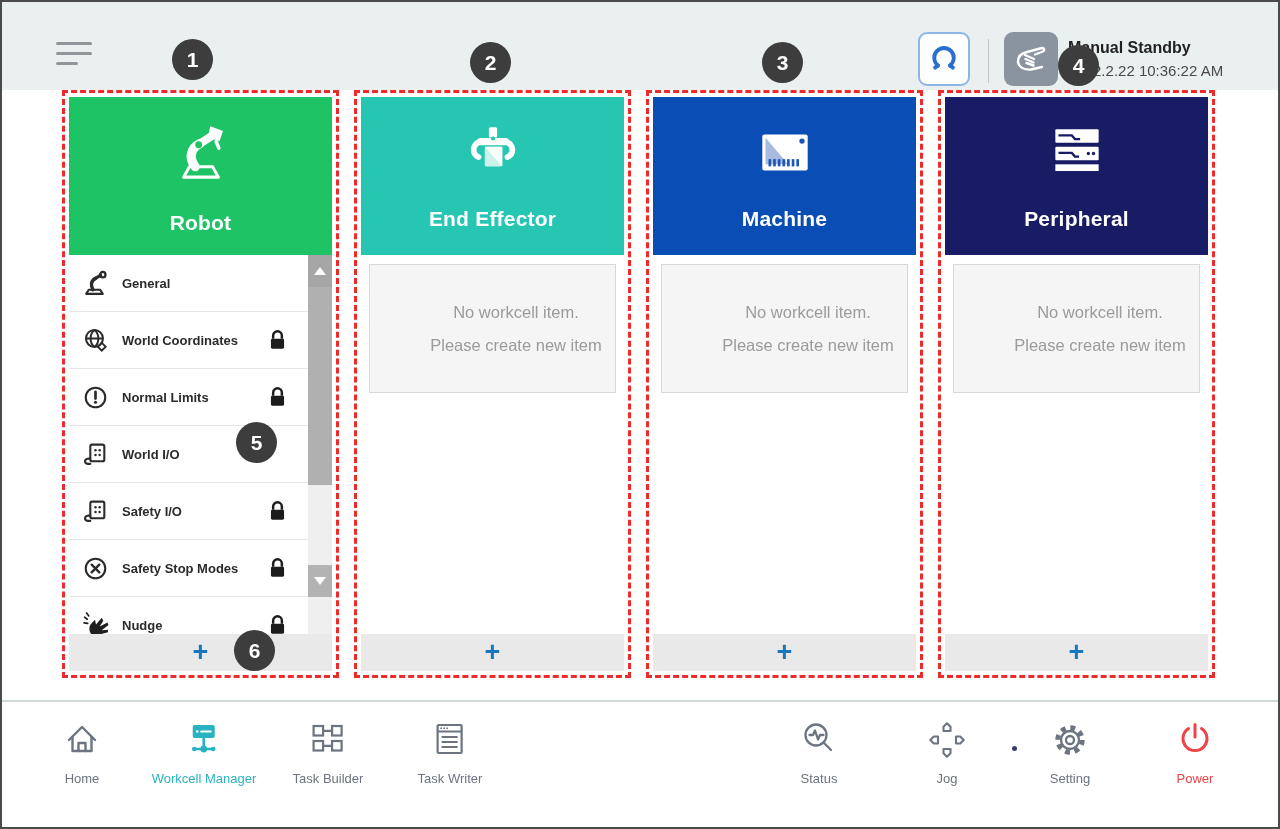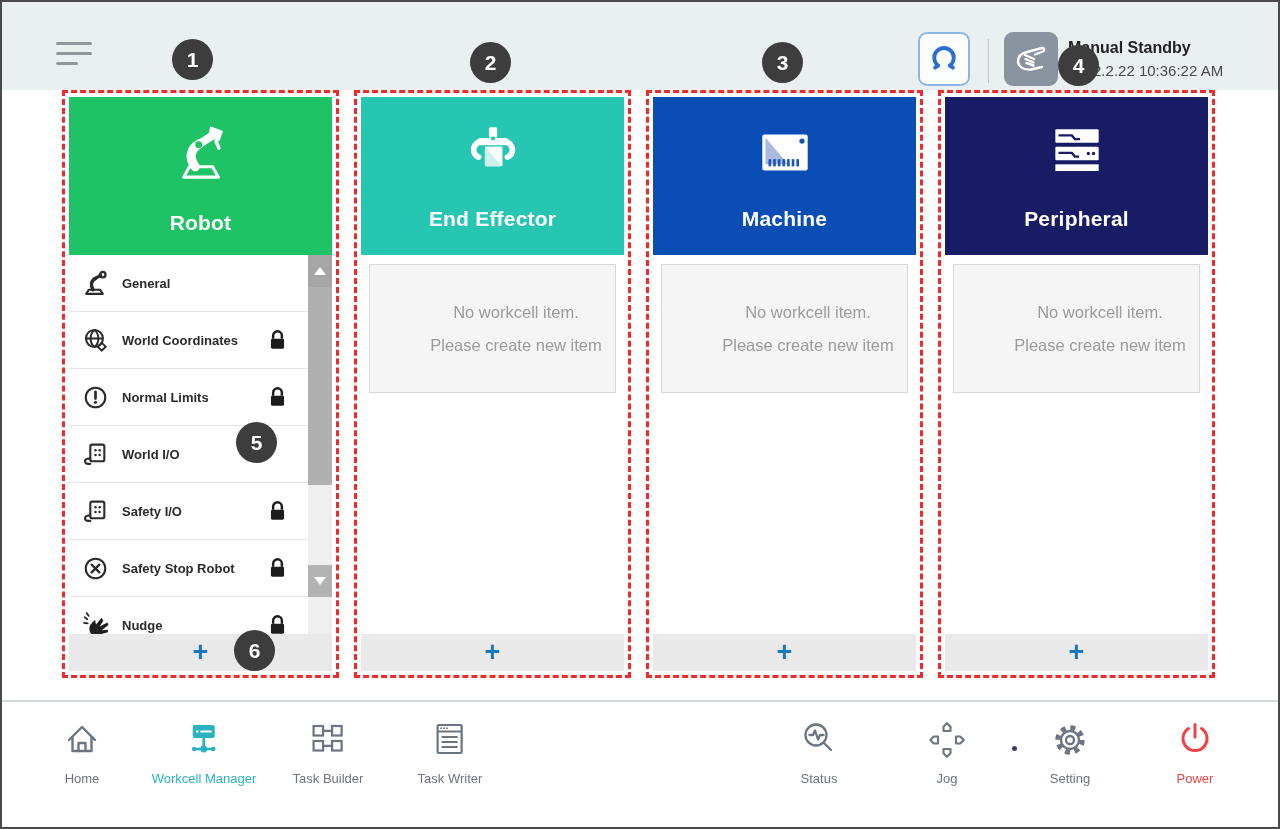--- a/index.html
+++ b/index.html
@@ -191,21 +191,21 @@
               </svg>
           </span>
         </div>
         <div class="rrow">
           <span class="ic">
             <svg width="27" height="27" viewBox="0 0 26 26" fill="none" stroke="#2b2b2b" stroke-width="2">
               <circle cx="13" cy="13" r="9.4"></circle>
               <path d="M9.3 9.3 l7.4 7.4 M16.7 9.3 l-7.4 7.4" stroke-width="2.3" stroke-linecap="round"></path>
             </svg>
           </span>
-          <span class="lbl">Safety Stop Robot</span>
+          <span class="lbl">Safety Stop Modes</span>
           <span class="lock">
             <svg width="21" height="22" viewBox="0 0 24 25">
                 <path d="M7 11 v-3.5 a5 5 0 0 1 10 0 V 11" fill="none" stroke="#1c1c1c" stroke-width="2.8"></path>
                 <rect x="4.5" y="11" width="15" height="11.5" rx="1.6" fill="#1c1c1c"></rect>
               </svg>
           </span>
         </div>
         <div class="rrow">
           <span class="ic">
             <svg width="27" height="27" viewBox="0 0 26 26">

